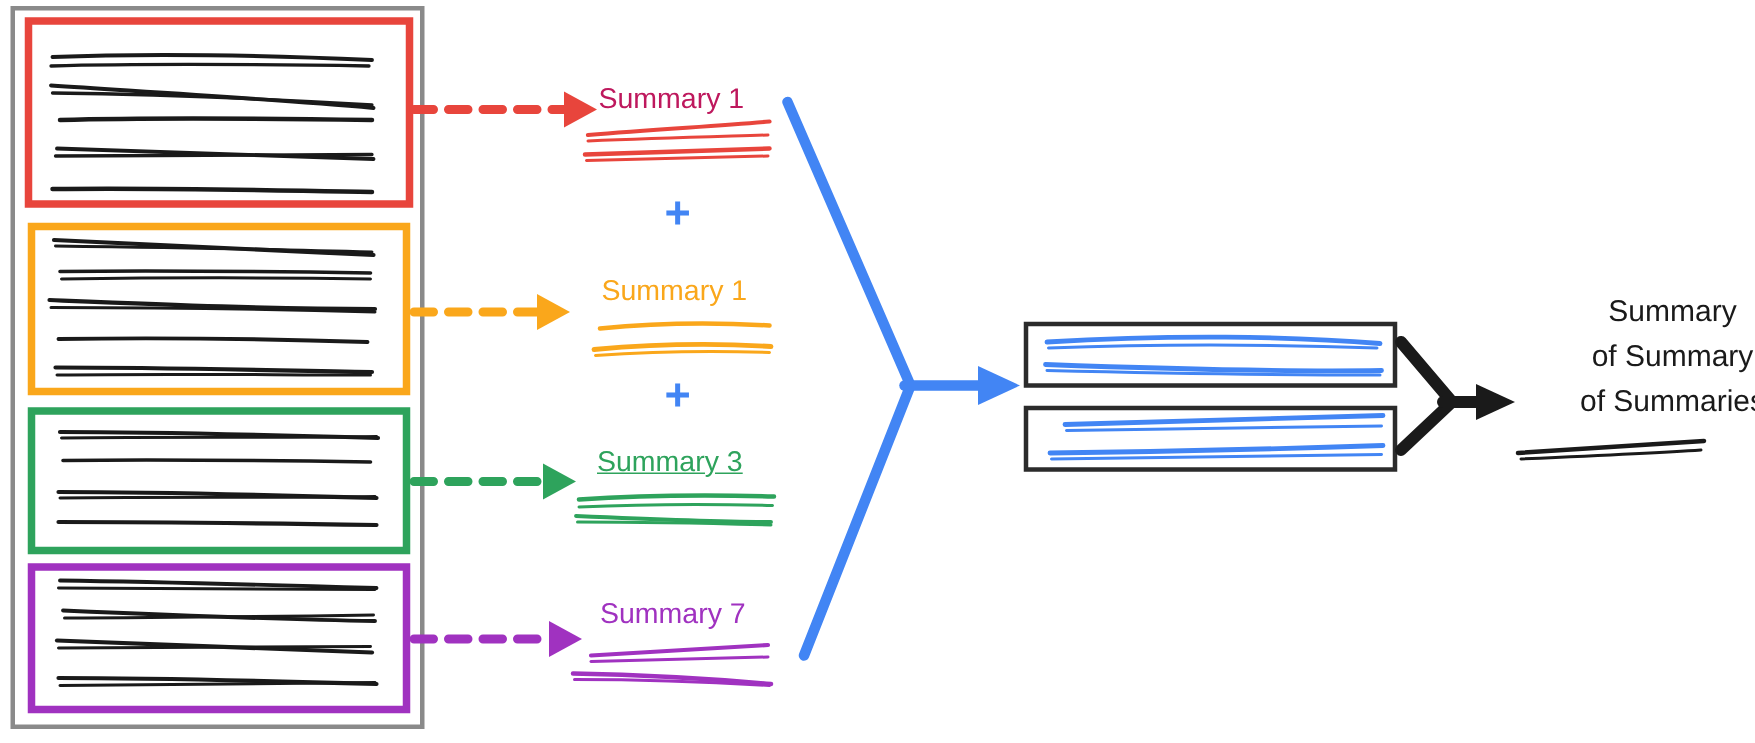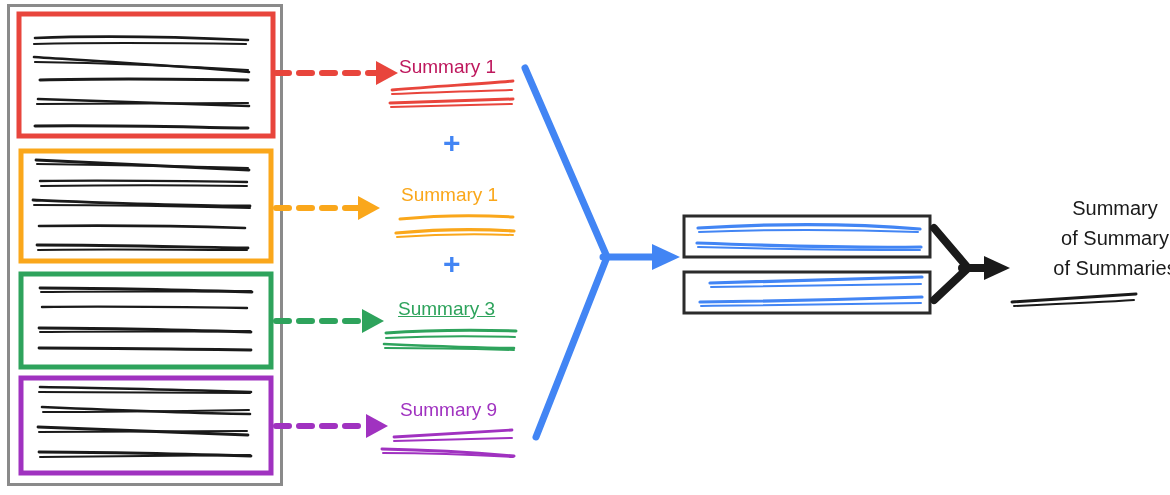--- a/index.html
+++ b/index.html
@@ -148,21 +148,21 @@
   <div class="txt sum-label" style="left:399px;top:56px;color:#be185d;">Summary 1</div>
 
   <div class="txt" style="left:443px;top:128px;font-size:30px;color:#4285F4;font-weight:700;line-height:30px;">+</div>
 
   <div class="txt sum-label" style="left:401px;top:184px;color:#FAA71B;">Summary 1</div>
 
   <div class="txt" style="left:443px;top:249px;font-size:30px;color:#4285F4;font-weight:700;line-height:30px;">+</div>
 
   <div class="txt sum-label" style="left:398px;top:298px;color:#2EA35C;text-decoration:underline;">Summary 3</div>
 
-  <div class="txt sum-label" style="left:400px;top:399px;color:#A032C0;">Summary 9</div>
+  <div class="txt sum-label" style="left:400px;top:399px;color:#A032C0;">Summary 7</div>
 
   <div class="txt sos-title" style="left:657px;top:134px;">
   </div>
 
   <div class="txt final-label" style="left:1020px;top:193px;">
     <div>Summary</div>
     <div>of Summary</div>
     <div>of Summaries</div>
   </div>
 

